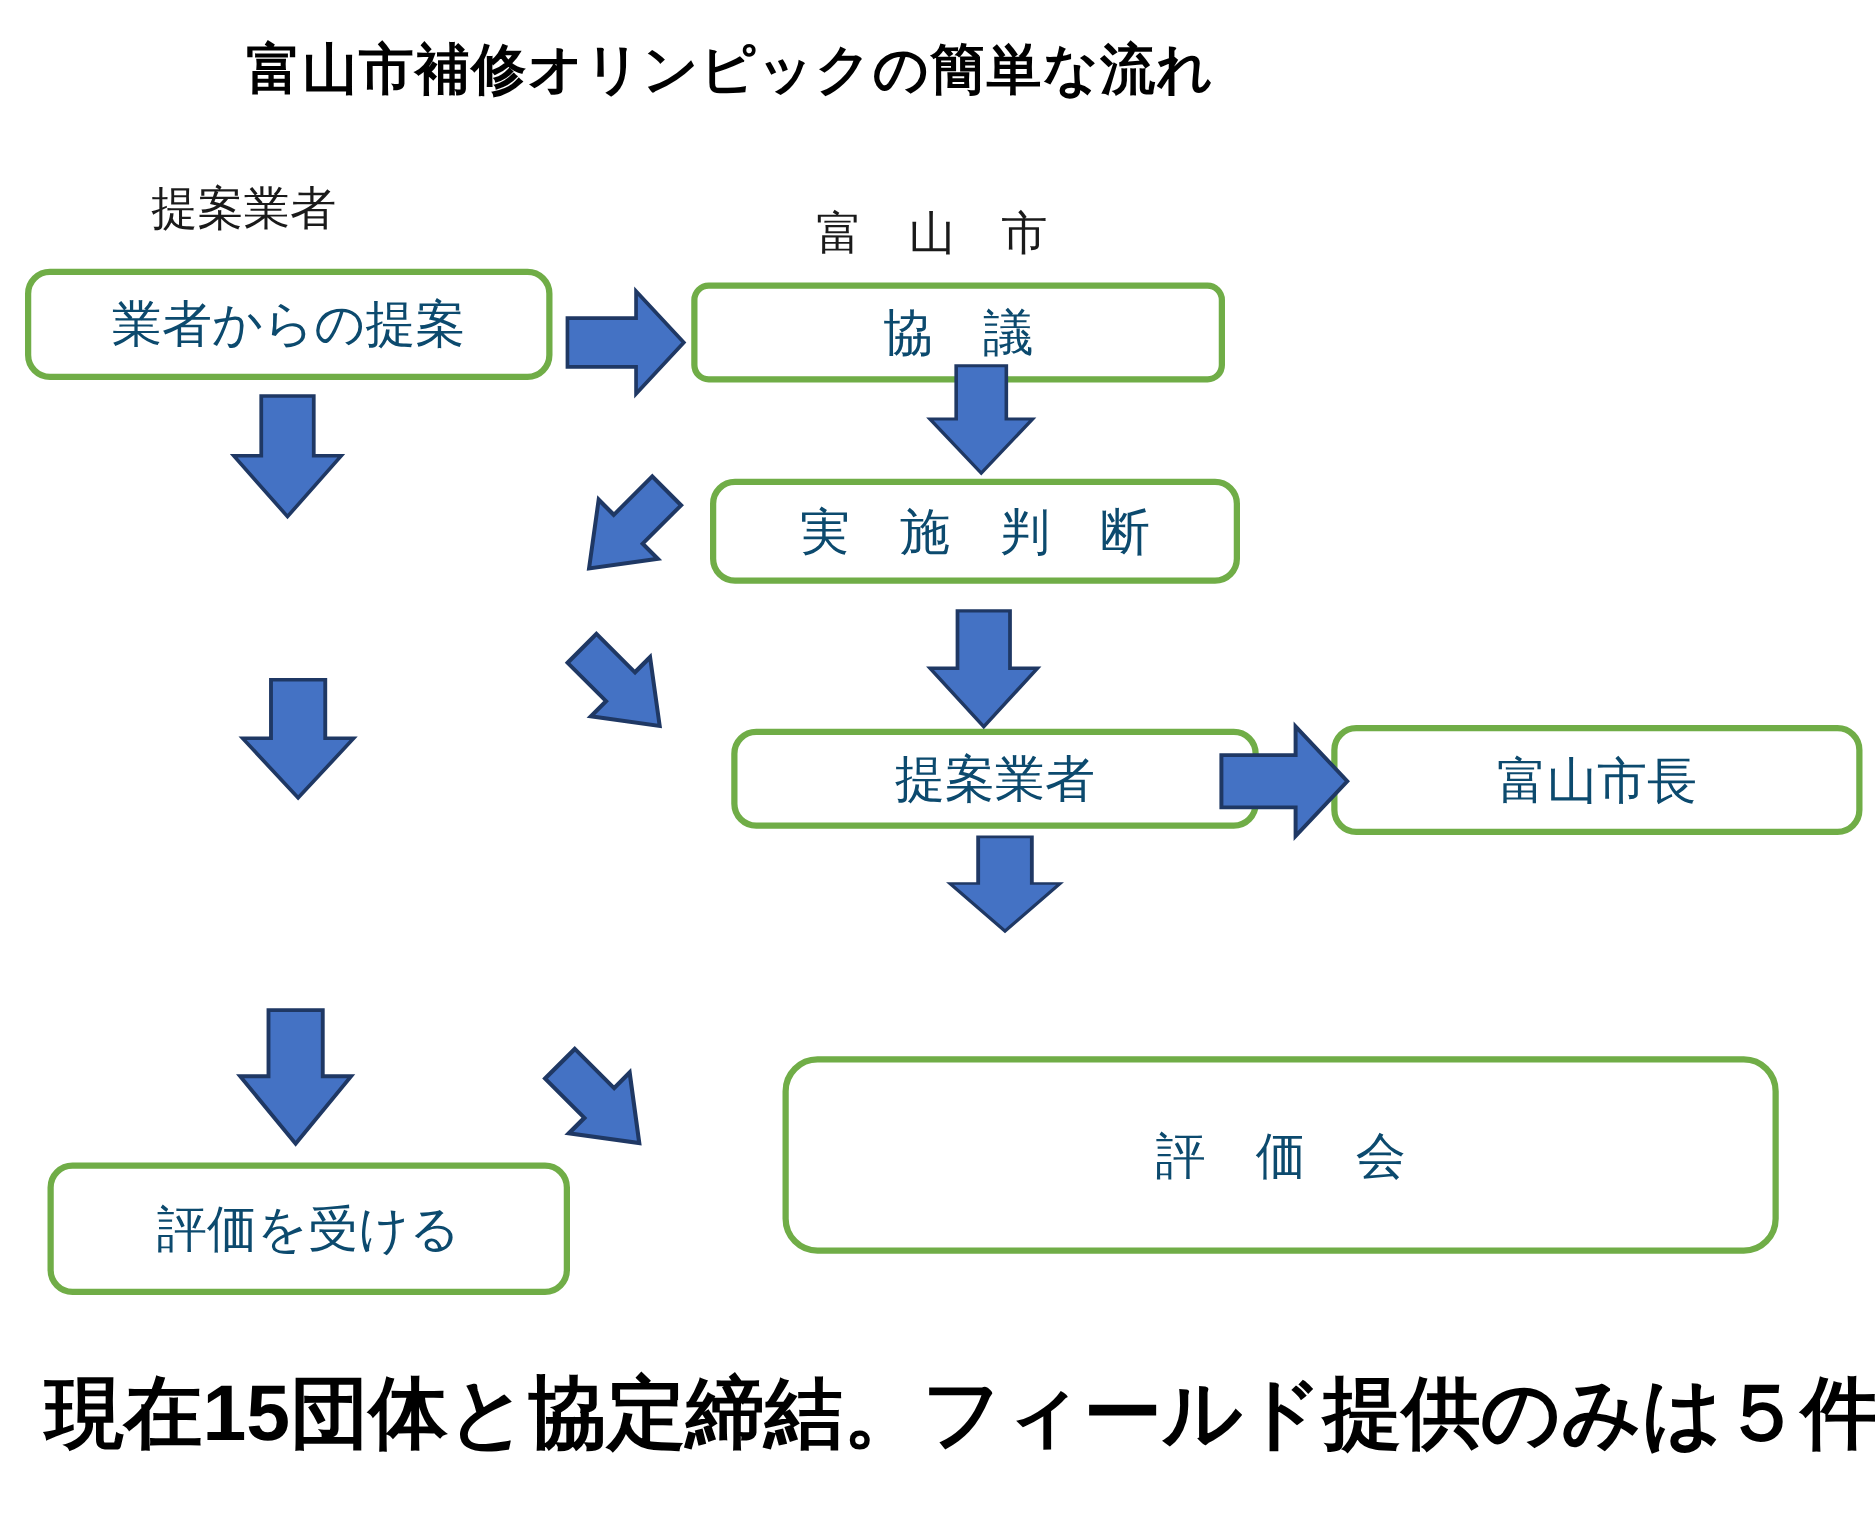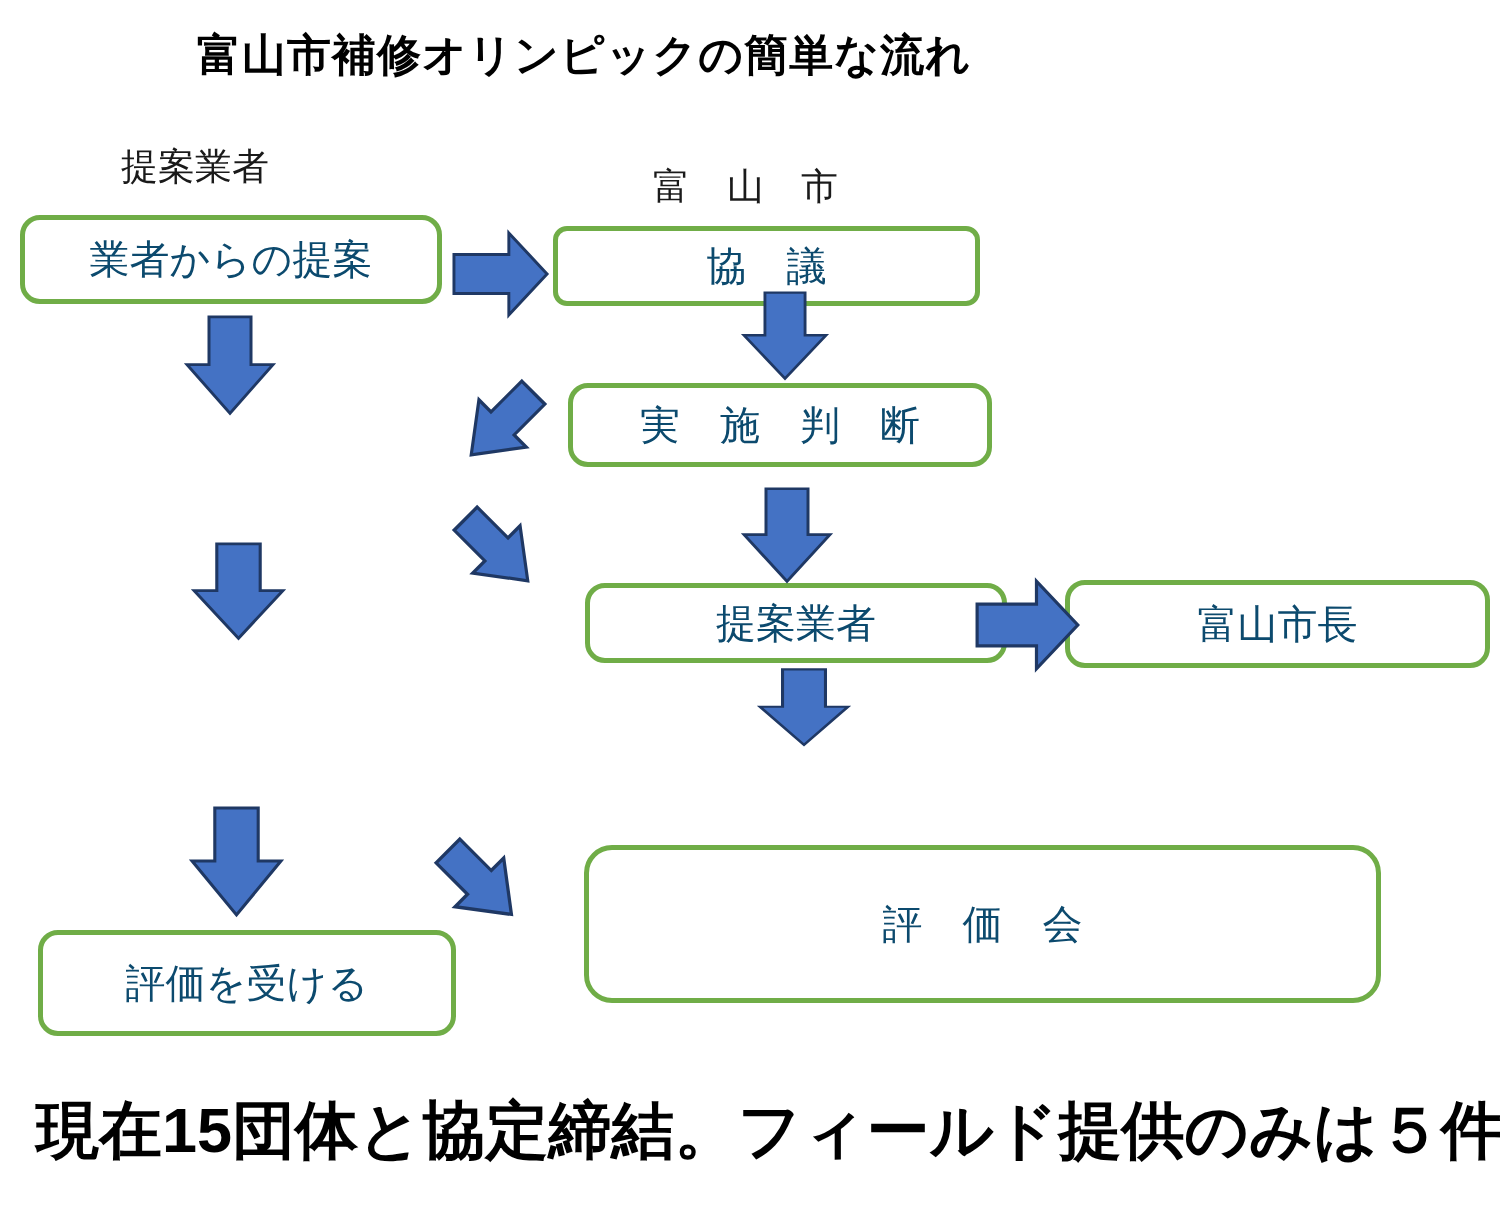--- a/index.html
+++ b/index.html
@@ -86,21 +86,21 @@
   <div class="abs flow-box" style="left:585px;top:583px;width:422px;height:80px;">
     <span class="box-label">提案業者</span>
   </div>
 
   <div class="abs flow-box" style="left:1065px;top:580px;width:425px;height:88px;">
     <span class="box-label">富山市長</span>
   </div>
 
 
 
-  <div class="abs flow-box big-radius" style="left:584px;top:845px;width:797px;height:158px;">
+  <div class="abs flow-box big-radius" style="left:626px;top:845px;width:797px;height:158px;">
     <span class="box-label">評　価　会</span>
   </div>
 
   <div class="abs flow-box" style="left:38px;top:930px;width:418px;height:106px;">
     <span class="box-label">評価を受ける</span>
   </div>
 
   <div class="abs arrow" style="left:452px;top:230px;width:98px;height:88px;">
     <svg viewBox="0 0 100 90" preserveAspectRatio="none">
       <polygon points="2,25 58,25 58,3 97,45 58,87 58,65 2,65" style="fill:var(--arrow-fill);stroke:var(--arrow-outline);stroke-width:3;stroke-linejoin:miter;"></polygon>

